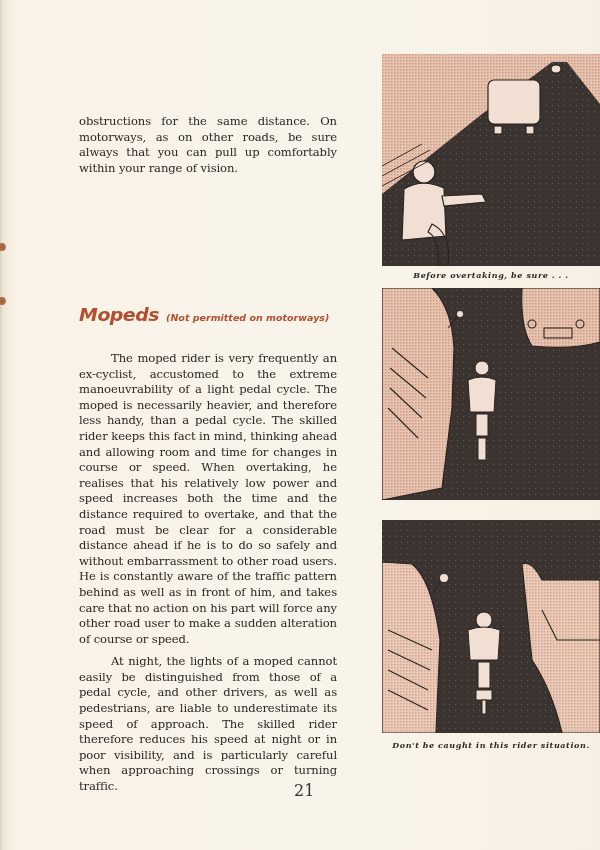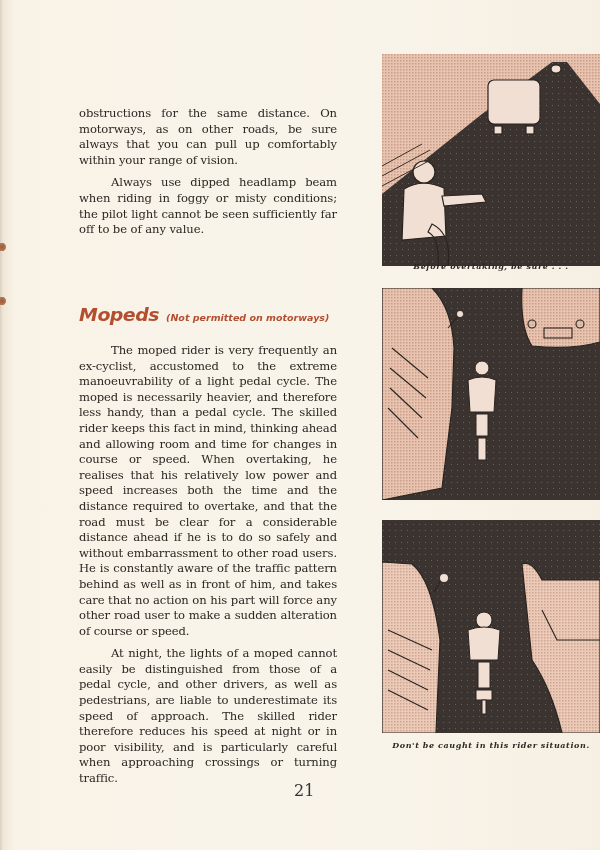--- a/index.html
+++ b/index.html
@@ -17,20 +17,21 @@
     .hole {
       position: absolute; left: -2px; width: 8px; height: 10px;
       border-radius: 50%;
       background: radial-gradient(circle, #9a5a38 0%, #b57a55 60%, rgba(0,0,0,0) 70%);
     }
     .col {
       position: absolute; left: 79px; width: 258px;
       font-size: 11.6px; line-height: 15.6px;
       text-align: justify;
       letter-spacing: -0.1px;
+      margin-top: 8px;
     }
     .col p { margin: 0 0 7px 0; }
     .col p.indent { text-indent: 32px; }
     .heading {
       position: absolute; left: 81px; top: 304px;
       white-space: nowrap;
     }
     .heading .title {
       font-family: "DejaVu Sans", sans-serif;
       font-weight: bold; font-style: italic;
@@ -64,21 +65,20 @@
   </style>
 </head>
 <body>
 
 <div class="page">
   <div class="hole" style="top:242px"></div>
   <div class="hole" style="top:296px"></div>
 
   <div class="col" style="top:106px;">
     <p>obstructions for the same distance.  On motorways, as on other roads, be sure always that you can pull up comfortably within your range of vision.</p>
-    <p class="indent">Always use dipped headlamp beam when riding in foggy or misty conditions; the pilot light cannot be seen sufficiently far off to be of any value.</p>
   </div>
 
   <div class="heading">
     <span class="title">Mopeds</span>
     <span class="sub">(Not permitted on motorways)</span>
   </div>
 
   <div class="col" style="top:343px;">
     <p class="indent">The moped rider is very frequently an ex-cyclist, accustomed to the extreme manoeuvrability of a light pedal cycle. The moped is necessarily heavier, and therefore less handy, than a pedal cycle.  The skilled rider keeps this fact in mind, thinking ahead and allowing room and time for changes in course or speed.  When overtaking, he realises that his relatively low power and speed increases both the time and the distance required to overtake, and that the road must be clear for a considerable distance ahead if he is to do so safely and without embarrassment to other road users.  He is constantly aware of the traffic pattern behind as well as in front of him, and takes care that no action on his part will force any other road user to make a sudden alteration of course or speed.</p>
     <p class="indent">At night, the lights of a moped cannot easily be distinguished from those of a pedal cycle, and other drivers, as well as pedestrians, are liable to underestimate its speed of approach.  The skilled rider therefore reduces his speed at night or in poor visibility, and is particularly careful when approaching crossings or turning traffic.</p>
@@ -110,21 +110,21 @@
       </g>
       <g stroke="#3a2f2a" stroke-width="1">
         <line x1="0" y1="112" x2="40" y2="90"></line>
         <line x1="0" y1="122" x2="48" y2="96"></line>
         <line x1="0" y1="132" x2="56" y2="102"></line>
         <line x1="180" y1="30" x2="214" y2="62"></line>
         <line x1="186" y1="22" x2="218" y2="52"></line>
       </g>
     </svg>
   </div>
-  <div class="caption" style="top:261px;font-style:italic;">Before overtaking, be sure . . .</div>
+  <div class="caption" style="top:270px;font-style:italic;">Before overtaking, be sure . . .</div>
 
   <div class="figure" style="top:288px;height:212px;">
     <svg width="218" height="212" viewBox="0 0 218 212">
       <defs>
         <pattern id="ht2" width="3" height="3" patternUnits="userSpaceOnUse">
           <rect width="3" height="3" fill="#e8c4b0"></rect>
           <rect width="1.5" height="1.5" fill="#c99c88"></rect>
         </pattern>
         <pattern id="road2" width="6" height="6" patternUnits="userSpaceOnUse">
           <rect width="6" height="6" fill="#3a3330"></rect>

